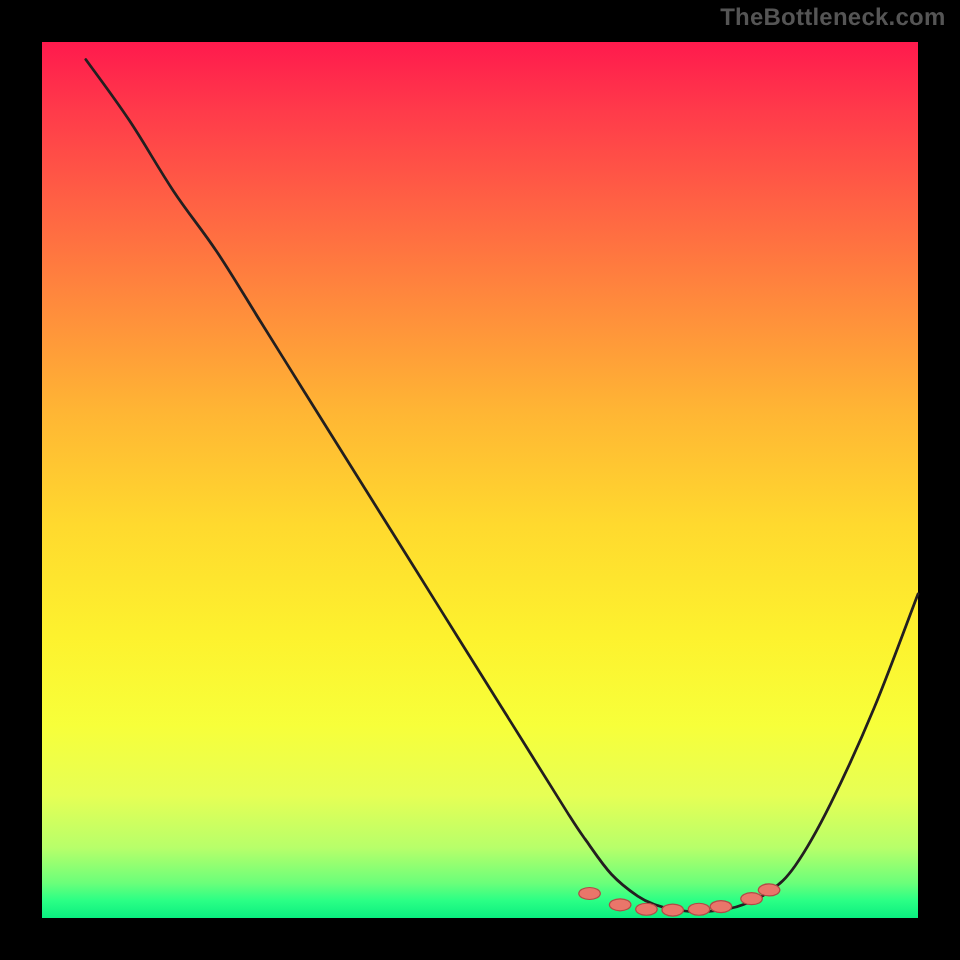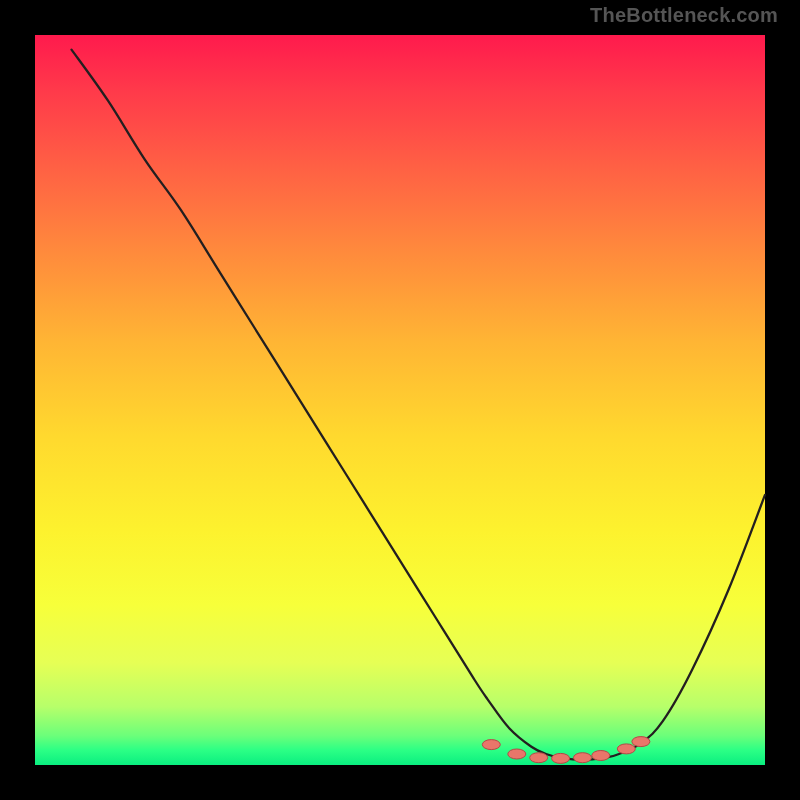--- a/index.html
+++ b/index.html
@@ -13,21 +13,21 @@
   }
   .outer {
     width: 800px;
     height: 800px;
     background: #000;
     position: relative;
   }
   .attribution {
     position: absolute;
     top: 4px;
-    right: 22px;
+    right: 12px;
     color: #555;
     font-size: 20px;
     font-weight: bold;
     letter-spacing: 0.2px;
     z-index: 10;
   }
   .plot-wrap {
     position: absolute;
     left: 35px;
     top: 35px;

